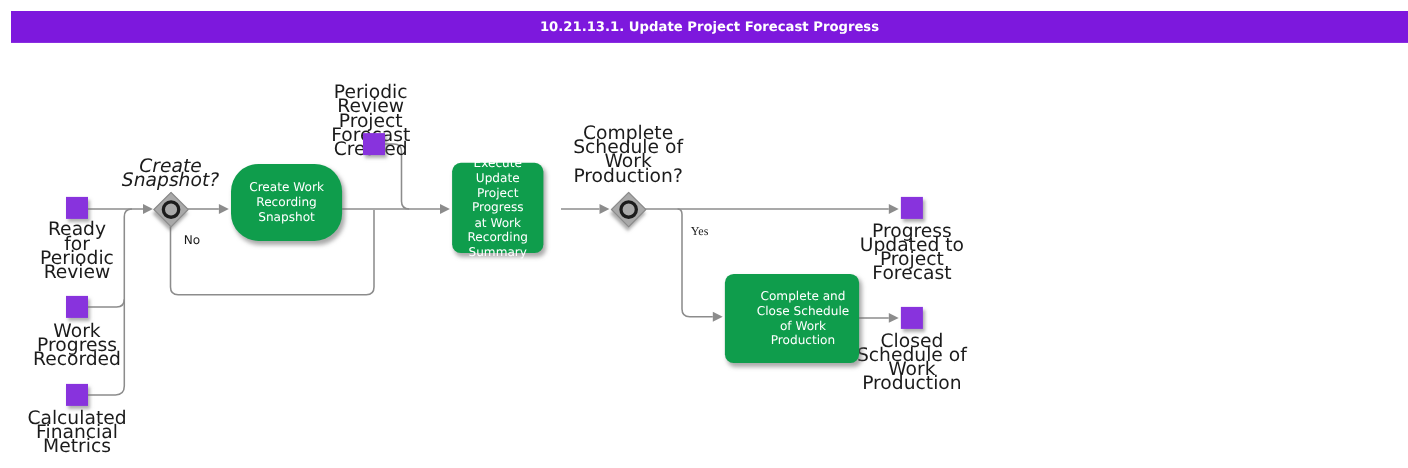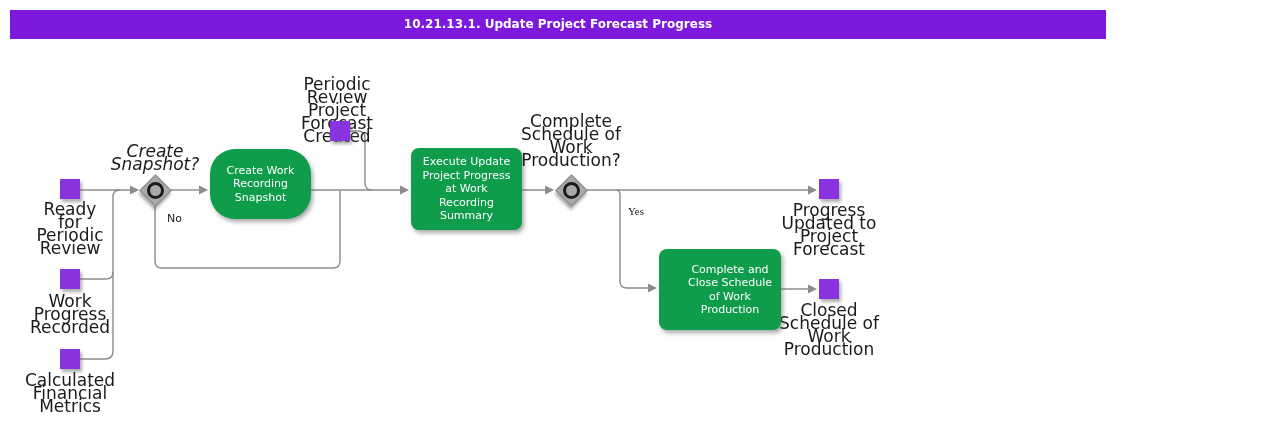--- a/index.html
+++ b/index.html
@@ -7,21 +7,21 @@
     position: relative;
     width: 1280px;
     height: 425px;
     background: #ffffff;
     font-family: "DejaVu Sans", "Liberation Sans", sans-serif;
     overflow: hidden;
   }
   .title-bar {
     position: absolute;
     left: 10px; top: 10px;
-    width: 1096px; height: 29px;
+    width: 1270px; height: 29px;
     background: var(--title_bar, #7d18dd);
     color: #ffffff;
     font-size: 12px;
     font-weight: bold;
     line-height: 29px;
     text-align: center;
   }
   .connector-svg {
     position: absolute;
     left: 0; top: 0;
@@ -163,21 +163,21 @@
 Snapshot?</div>
   <div class="gateway" style="left:144px; top:179px;">
     <div class="gateway-ring"></div>
   </div>
   <div class="branch-label" style="left:167px; top:212px;">No</div>
 
   <div class="task-box" style="left:210px; top:149px; width:101px; height:70px;border-radius:25px;">Create Work
 Recording
 Snapshot</div>
 
-  <div class="task-box" style="left:411px; top:148px; width:111px; height:82px;">Execute Update
+  <div class="task-box" style="left:411px; top:148px; width:83px; height:82px;">Execute Update
 Project Progress
 at Work
 Recording
 Summary</div>
 
   <div class="node-label" style="left:511px; top:115px; width:120px;">Complete
 Schedule of
 Work
 Production?</div>
   <div class="gateway" style="left:560px; top:179px;">

